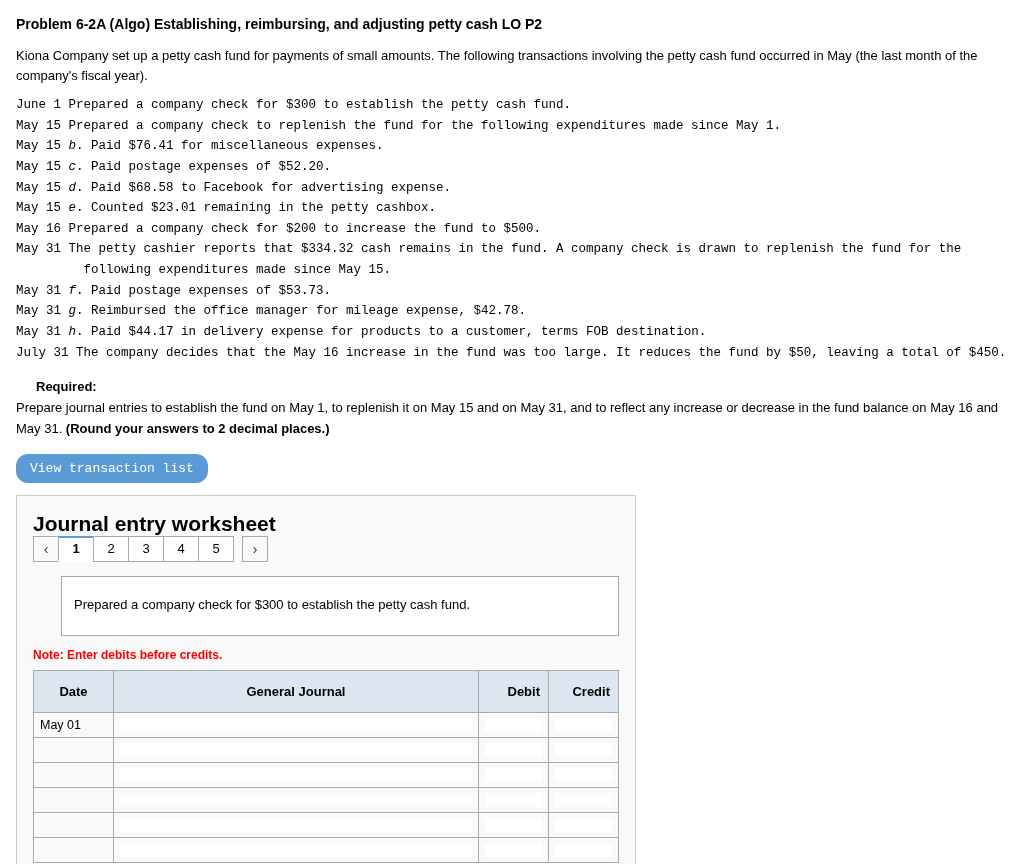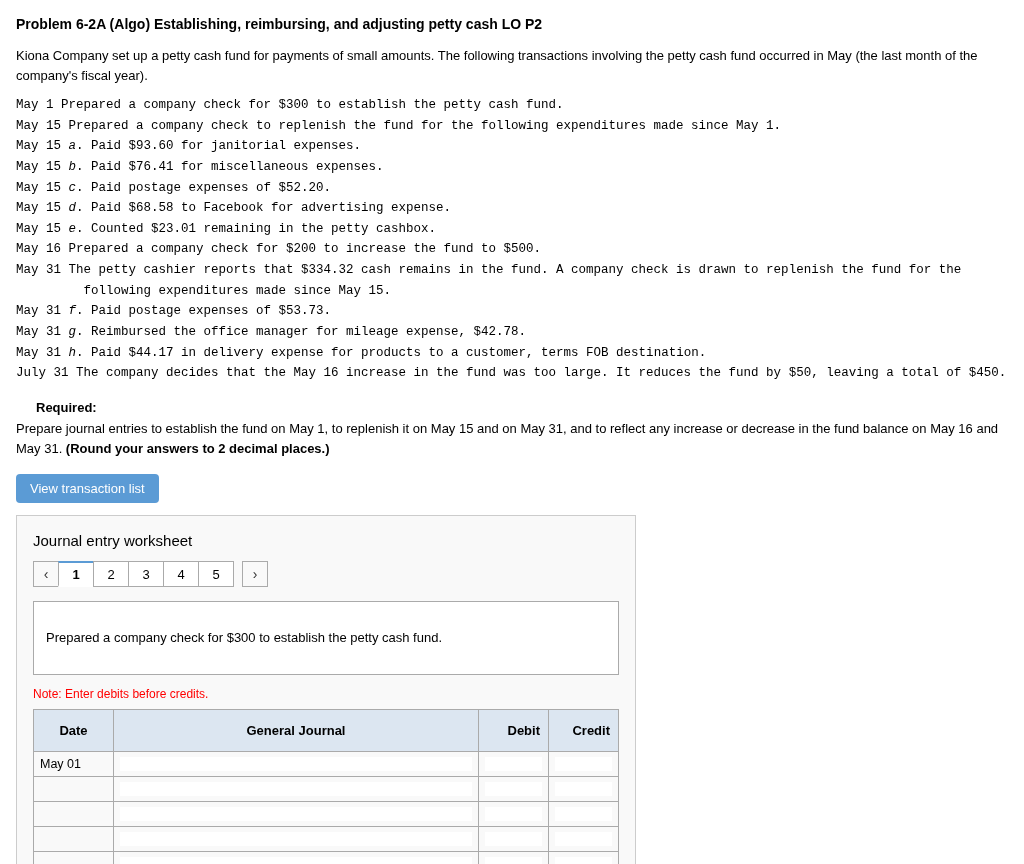--- a/index.html
+++ b/index.html
@@ -39,32 +39,32 @@
       color: #000000;
     }
     .view-transaction-btn {
       background-color: #5b9bd5;
       color: #fff;
       border: none;
       padding: 7px 14px;
       font-size: 13px;
       cursor: pointer;
       margin-bottom: 12px;
-      border-radius: 4px;
+      border-radius: 12px;
+      font-family: Liberation Mono, monospace;
     }
     .worksheet-container {
       border: 1px solid #ccc;
       padding: 16px;
       background: #f9f9f9;
       max-width: 620px;
     }
     .worksheet-title {
-      font-size: 15px;
-      font-weight: normal;
-      margin-bottom: 12px;
+      font-size: 21px;
+      font-weight: bold;
     }
     .tab-nav {
       display: flex;
       align-items: center;
       margin-bottom: 14px;
       gap: 0;
     }
     .tab-arrow {
       background: none;
       border: 1px solid #aaa;
@@ -94,30 +94,32 @@
       border-bottom: 2px solid #fff;
       font-weight: bold;
       border-top: 2px solid #5b9bd5;
     }
     .tab-arrow-right {
       margin-left: 8px;
     }
     .description-box {
       border: 1px solid #aaa;
       background: #fff;
-      padding: 26px 12px;
+      padding: 18px 12px;
       margin-bottom: 12px;
       min-height: 60px;
       font-size: 13px;
       line-height: 1.5;
+      margin-left: 28px;
     }
     .note-text {
       color: red;
       font-size: 12px;
       margin-bottom: 8px;
+      font-weight: bold;
     }
     .journal-table {
       width: 100%;
       border-collapse: collapse;
       margin-bottom: 14px;
     }
     .journal-table th {
       background: #dce6f1;
       border: 1px solid #aaa;
       padding: 13px 8px;
@@ -144,23 +146,22 @@
 
 
 
 <h1>Problem 6-2A (Algo) Establishing, reimbursing, and adjusting petty cash LO P2</h1>
 
 
 <p class="intro">Kiona Company set up a petty cash fund for payments of small amounts. The following transactions involving the petty cash fund occurred in May (the last month of the company's fiscal year).</p>
 
 
 <div class="transactions">
-  <div> May  1  Prepared a company check for $300 to establish the petty cash fund.</div>
+  <div> June  1  Prepared a company check for $300 to establish the petty cash fund.</div>
   <div>May 15  Prepared a company check to replenish the fund for the following expenditures made since May 1.</div>
-  <div>May 15  <em>a</em>.  Paid $93.60 for janitorial expenses.</div>
   <div>May 15  <em>b</em>.  Paid $76.41 for miscellaneous expenses.</div>
   <div>May 15  <em>c</em>.  Paid postage expenses of $52.20.</div>
   <div>May 15  <em>d</em>.  Paid $68.58 to Facebook for advertising expense.</div>
   <div>May 15  <em>e</em>.  Counted $23.01 remaining in the petty cashbox.</div>
   <div>May 16  Prepared a company check for $200 to increase the fund to $500.</div>
   <div>May 31  The petty cashier reports that $334.32 cash remains in the fund. A company check is drawn to replenish the fund for the</div>
   <div>&nbsp;&nbsp;&nbsp;&nbsp;&nbsp;&nbsp;&nbsp;&nbsp; following expenditures made since May 15.</div>
   <div>May 31  <em>f</em>.  Paid postage expenses of $53.73.</div>
   <div>May 31  <em>g</em>.  Reimbursed the office manager for mileage expense, $42.78.</div>
   <div>May 31  <em>h</em>.  Paid $44.17 in delivery expense for products to a customer, terms FOB destination.</div>

